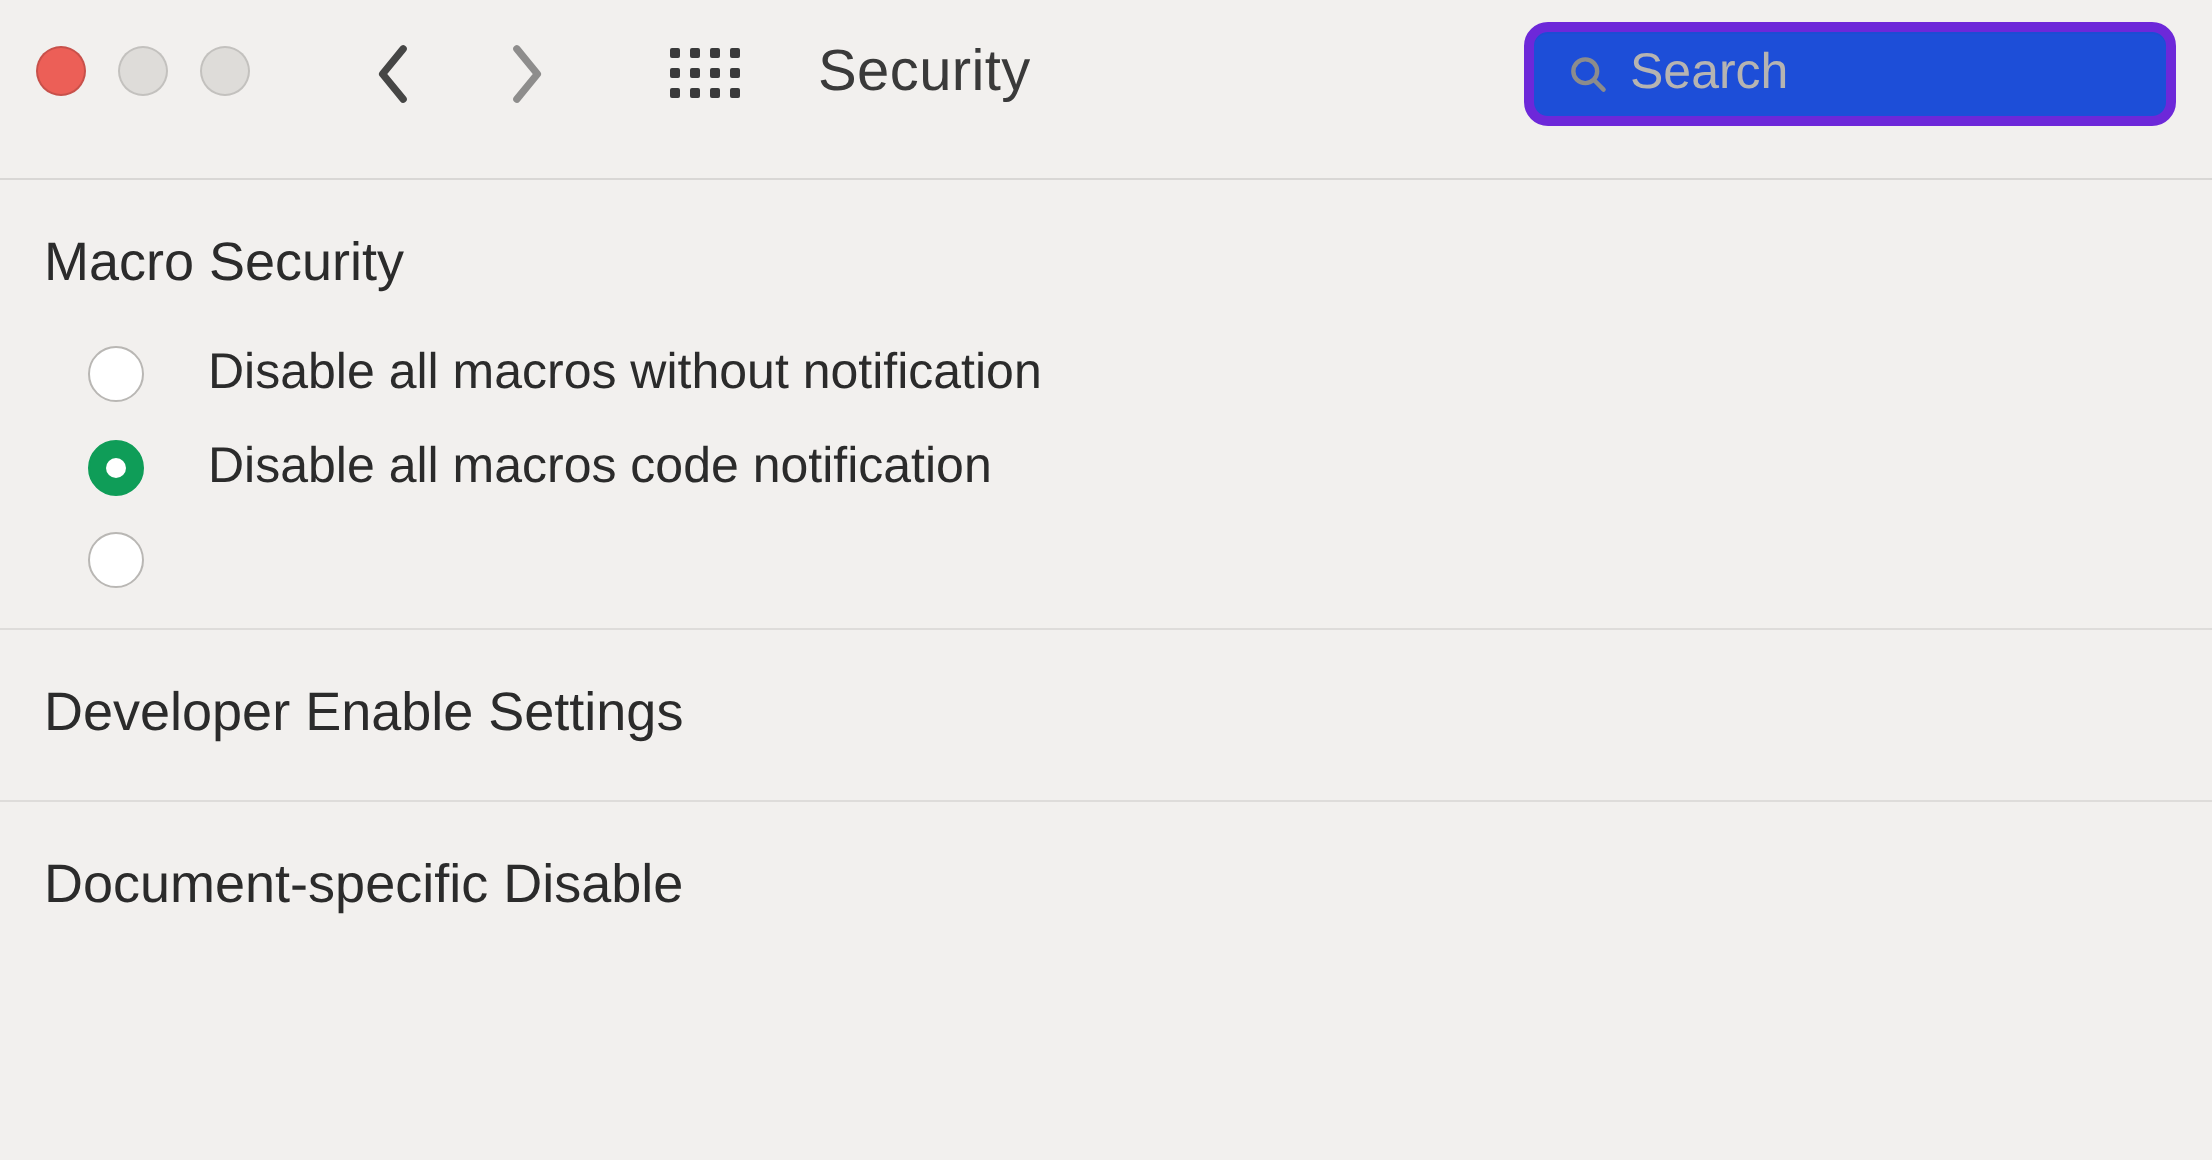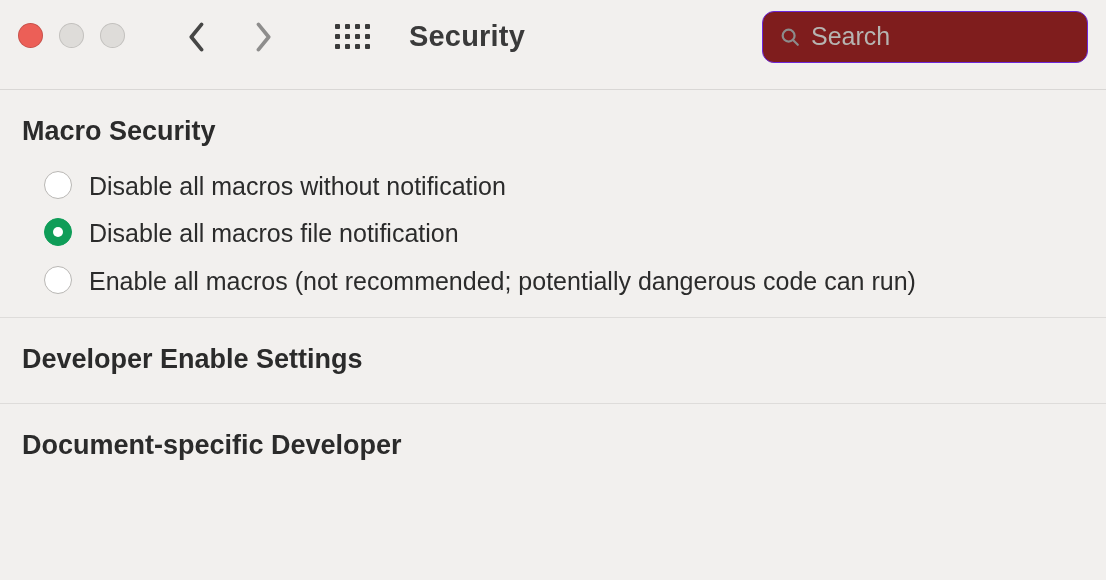--- a/index.html
+++ b/index.html
@@ -60,33 +60,33 @@
     justify-content: center;
   }
   .grid-btn span {
     width: 5px; height: 5px;
     background: #3a3a3a;
     border-radius: 1px;
   }
 
   .title {
     font-size: 29px;
-    font-weight: 700;
+    font-weight: 400;
     color: #3a3a3a;
     letter-spacing: 0.2px;
   }
 
   .spacer { flex: 1; }
 
   .searchbox {
     display: flex;
     align-items: center;
     gap: 10px;
-    background: #7f1d1d;
-    border: 1px solid #6d28d9;
+    background: #1d4ed8;
+    border: 5px solid #6d28d9;
     border-radius: 12px;
     height: 52px;
     padding: 0 16px;
     min-width: 326px;
     box-shadow: inset 0 1px 0 rgba(0,0,0,0.02);
   }
   .searchbox .icon { color: #8c8c8c; display:flex; align-items:center; }
   .searchbox .icon svg { width: 22px; height: 22px; }
   .searchbox .ph {
     color: #b6b4b1;
@@ -95,28 +95,28 @@
   }
 
   
   .section {
     padding: 26px 22px 12px 22px;
     border-bottom: 1px solid #dedcda;
   }
   .section:last-of-type { border-bottom: none; }
   .section-title {
     font-size: 27px;
-    font-weight: 700;
+    font-weight: 400;
     color: #2b2b2b;
     margin-bottom: 16px;
   }
   .option-row {
     display: flex;
-    align-items: flex-start;
-    gap: 17px;
+    align-items: center;
+    gap: 32px;
     padding: 8px 0 8px 22px;
     font-size: 25px;
     color: #2b2b2b;
     line-height: 1.25;
   }
   .radio {
     width: 28px; height: 28px;
     border-radius: 50%;
     border: 1.5px solid #b9b7b4;
     background: #ffffff;
@@ -199,27 +199,26 @@
 
 <div class="section">
   <div class="section-title">Macro Security</div>
 
   <div class="option-row">
     <div class="radio"></div>
     <span>Disable all macros without notification</span>
   </div>
   <div class="option-row">
     <div class="radio checked"></div>
-    <span>Disable all macros file notification</span>
+    <span>Disable all macros code notification</span>
   </div>
   <div class="option-row">
     <div class="radio"></div>
-    <span>Enable all macros (not recommended; potentially dangerous code can run)</span>
   </div>
 </div>
 
 <div class="section">
   <div class="section-title">Developer Enable Settings</div>
 </div>
 
 <div class="section">
-  <div class="section-title">Document-specific Developer</div>
+  <div class="section-title">Document-specific Disable</div>
 </div>
 
 </body></html>

